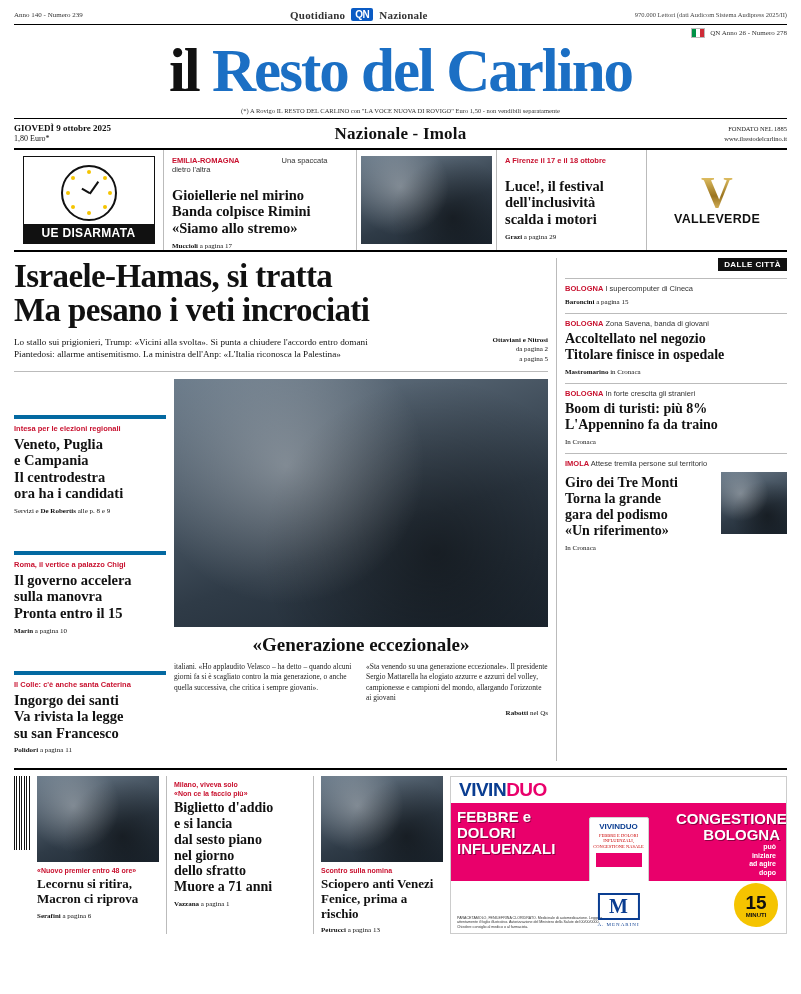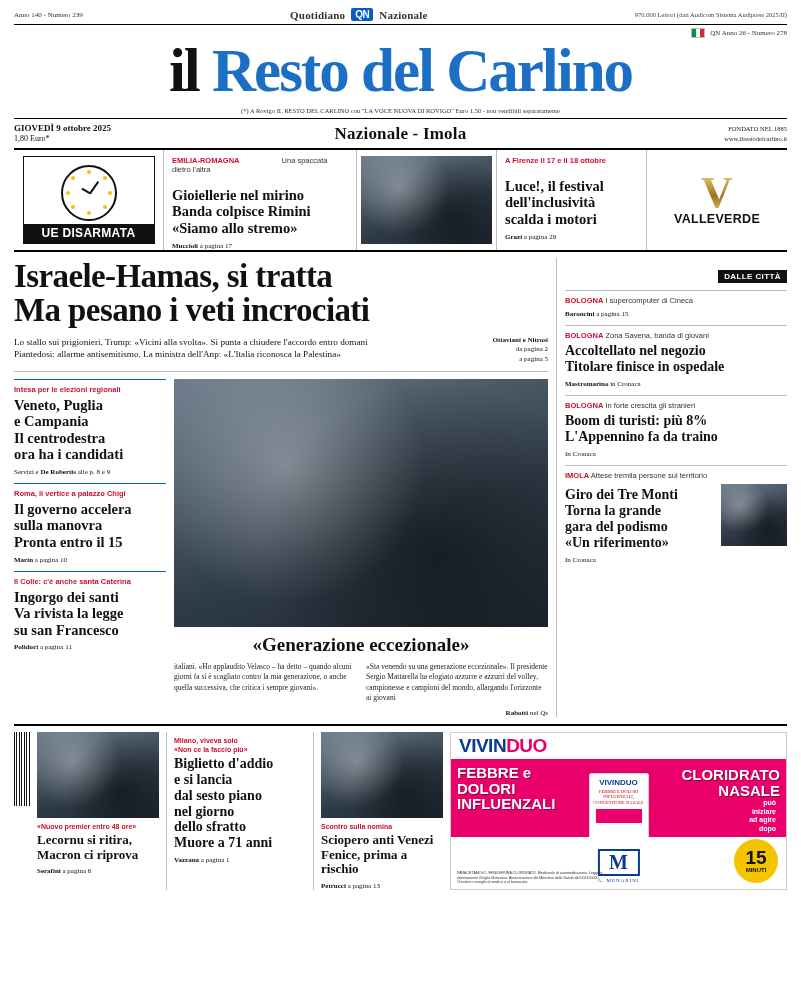--- a/index.html
+++ b/index.html
@@ -74,36 +74,36 @@
   .lead h1{font-size:33px;line-height:1.02;font-weight:bold;margin:2px 0 0;letter-spacing:-0.6px;}
   .leadsub{display:flex;gap:6px;margin-top:8px;border-bottom:1px solid #bbb;padding-bottom:6px;}
   .leadsub .txt{flex:1;font-size:9.2px;line-height:1.35;}
   .leadsub .refs{width:76px;font-size:7px;text-align:right;line-height:1.4;}
   .leadsub .refs b{font-weight:bold;}
 
   .body2{display:flex;gap:8px;margin-top:7px;}
   .col-narrow{width:152px;}
   .col-photo{flex:1;}
 
-  .rule-top{border-top:1px solid #0369a1;}
+  .rule-top{border-top:4px solid #0369a1;margin-top:36px;}
   .secthead{font-family:"Liberation Sans",sans-serif;font-size:7.5px;color:#c8102e;font-weight:bold;margin:5px 0 3px;}
   .art-title{font-size:14.5px;font-weight:bold;line-height:1.14;}
   .art-by{font-size:7px;margin:5px 0 7px;}
   .art-by b{font-weight:bold;}
 
   .bigphoto{width:100%;height:248px;position:relative;overflow:hidden;background:#3d4a58;}
   .photocap{font-size:19px;font-weight:bold;text-align:center;margin:7px 0 6px;}
   .captext{display:flex;gap:10px;font-size:7.5px;line-height:1.4;color:#222;}
   .captext p{margin:0;flex:1;}
   .capby{text-align:right;font-size:7px;margin-top:5px;}
   .capby b{font-weight:bold;}
 
   
   .dalle{display:flex;justify-content:flex-end;}
-  .dalle span{background:#111;color:#fff;font-family:"Liberation Sans",sans-serif;font-size:8px;font-weight:bold;padding:2px 6px;letter-spacing:.4px;margin-top:12px;}
+  .dalle span{background:#111;color:#fff;font-family:"Liberation Sans",sans-serif;font-size:8px;font-weight:bold;padding:2px 6px;letter-spacing:.4px;}
   .rc-item{border-top:1px solid #bbb;padding-top:5px;margin-top:7px;}
   .rc-kick{font-family:"Liberation Sans",sans-serif;font-size:7.5px;font-weight:bold;color:#c8102e;}
   .rc-kick .g{color:#333;font-weight:normal;}
   .rc-title{font-size:14px;font-weight:bold;line-height:1.14;margin-top:3px;}
   .rc-by{font-size:7px;margin-top:5px;}
   .rc-by b{font-weight:bold;}
   .rc-flex{display:flex;gap:6px;align-items:flex-start;}
   .rc-portrait{width:74px;height:62px;flex:none;position:relative;overflow:hidden;background:#46525f;}
   .rc-thumb{width:66px;height:62px;flex:none;position:relative;overflow:hidden;background:#46525f;}
 
@@ -364,21 +364,21 @@
       <div class="btitle" style="white-space:pre-line">Sciopero anti Venezi
 Fenice, prima a rischio</div>
       <div class="bby"><b>Petrucci</b><span> a pagina 13</span></div>
     </div>
 
     <div class="advert">
       <div class="ad-top">
         <span class="ad-brand"><span>VIVIN</span><span class="duo">DUO</span></span>
       </div>
       <div class="ad-left">FEBBRE e DOLORI INFLUENZALI</div>
-      <div class="ad-right">CLORIDRATO NASALE</div>
+      <div class="ad-right">CONGESTIONE BOLOGNA</div>
       <div class="ad-pack">
         <div class="pb">VIVINDUO</div>
         <div class="pl">FEBBRE E DOLORI INFLUENZALI, CONGESTIONE NASALE</div>
         <div class="pbar"></div>
       </div>
       <div class="ad-puo" style="white-space:pre-line">può
 iniziare
 ad agire
 dopo</div>
       <div class="ad-white"></div>

